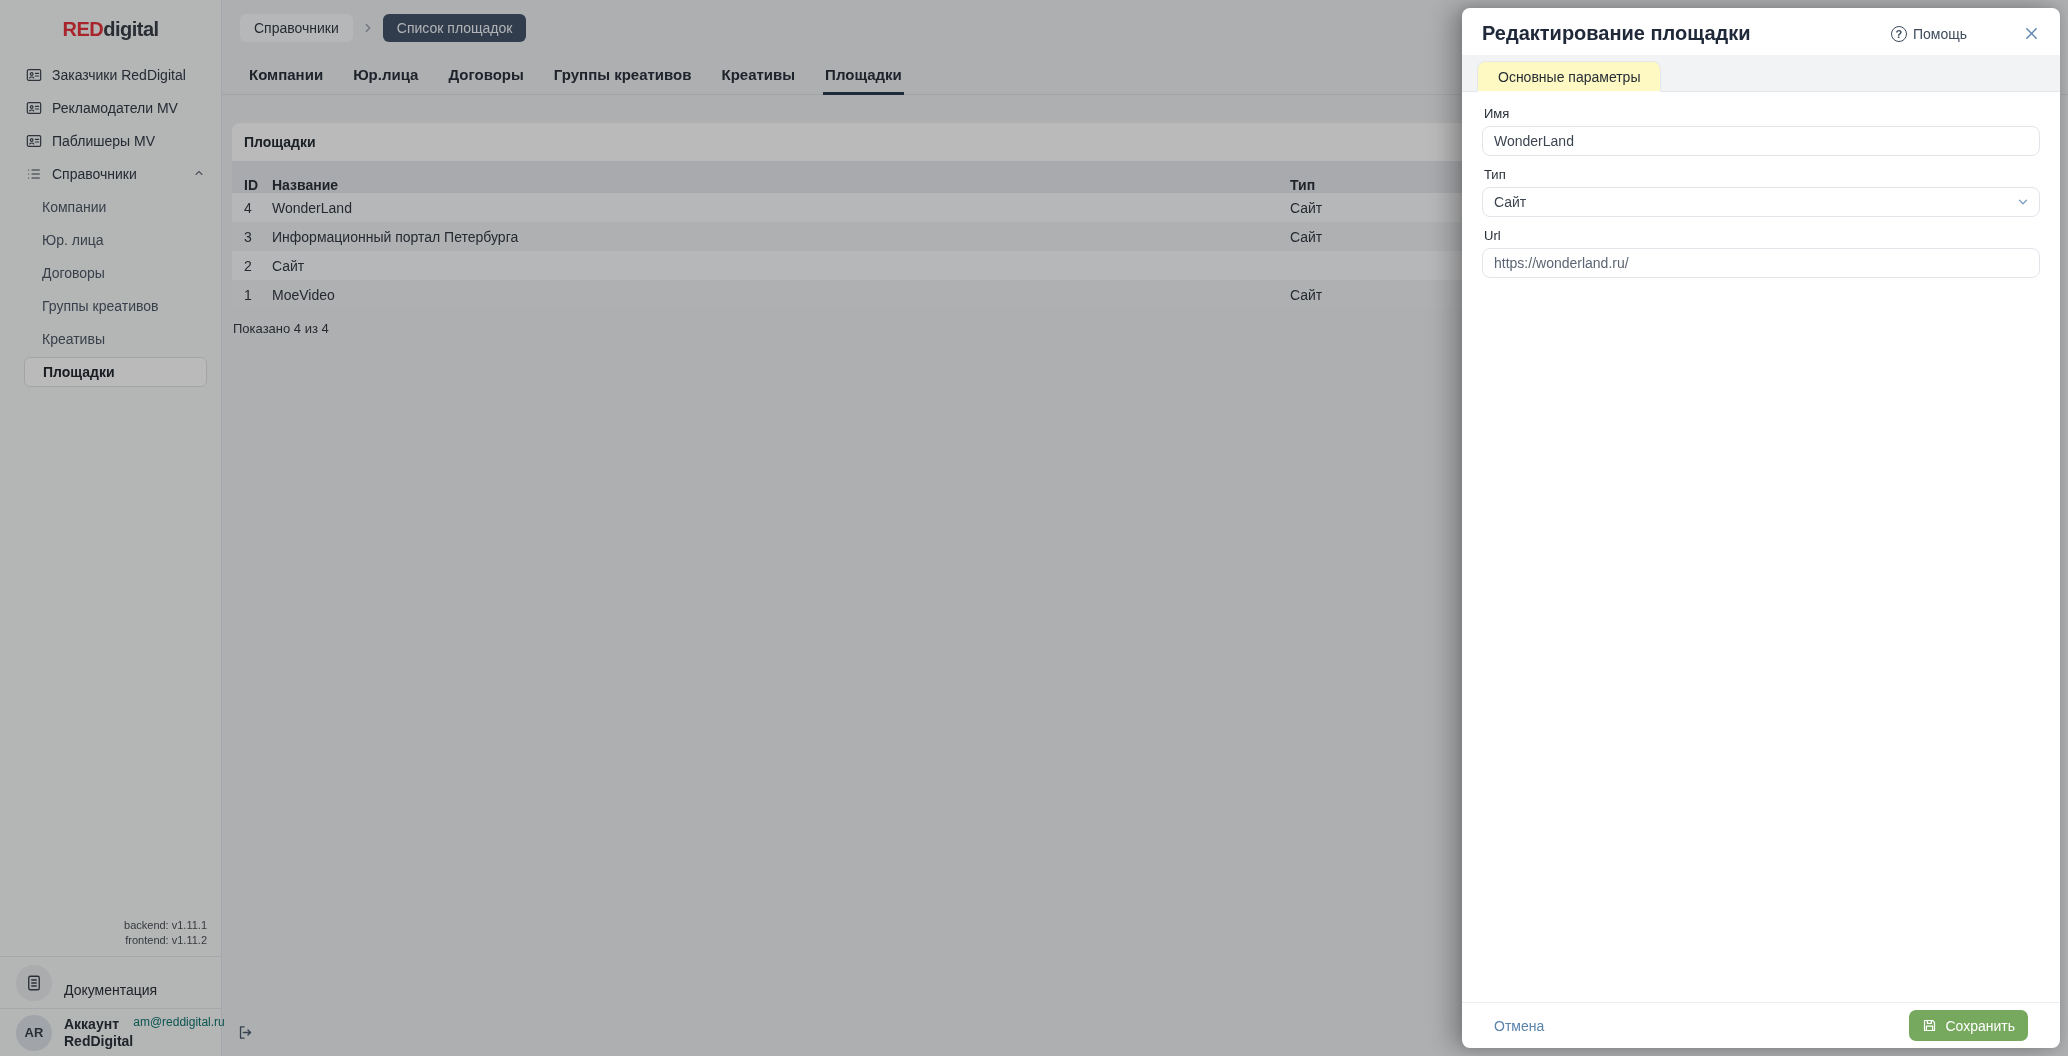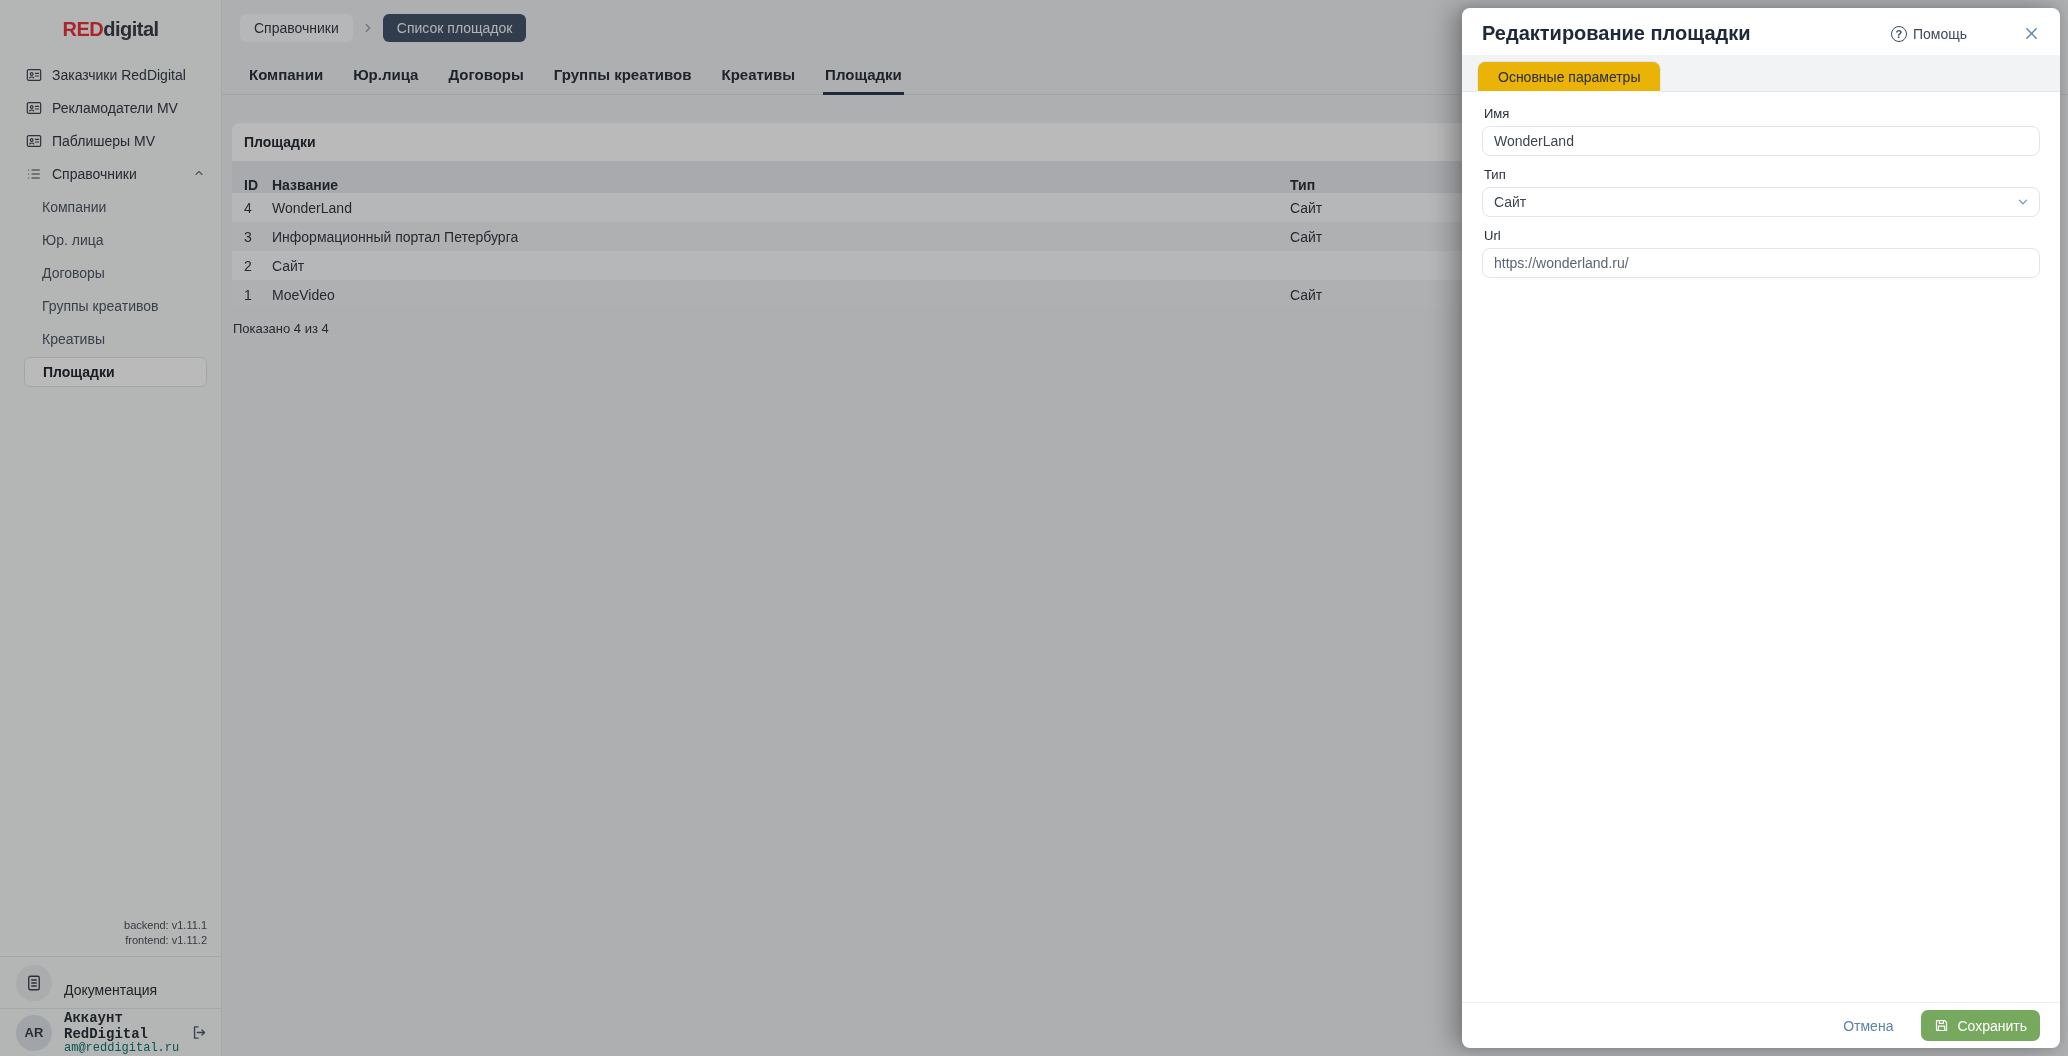--- a/index.html
+++ b/index.html
@@ -20,21 +20,21 @@
   .sub-wrap.active-wrap { height:33px; display:flex; align-items:center; }
   .sub-item.active { height:30px; margin:0 14px 0 24px; padding-left:18px; flex:1; background:#ffffff; border:1px solid #dfe3e7; border-radius:6px; font-weight:700; color:#23282f; }
   .side-spacer { flex:1; }
   .versions { text-align:right; padding:0 14px 8px 0; font-size:11px; line-height:15px; color:#4b5158; }
   .side-row { border-top:1px solid #e3e6e9; display:flex; align-items:center; gap:12px; padding:0 16px; cursor:pointer; }
   .doc-row { height:52px; }
   .acct-row { height:48px; }
   .circle-ic { width:36px; height:36px; border-radius:50%; background:#e9ecef; color:#3c434d; display:flex; align-items:center; justify-content:center; flex:none; }
   .avatar { width:36px; height:36px; border-radius:50%; background:#dde2e8; color:#39414c; font-size:13px; font-weight:700; display:flex; align-items:center; justify-content:center; flex:none; }
   .doc-label { font-size:14px; color:#2c3238;margin-top:14px; }
-  .acct-texts { display:flex; flex-direction:column; line-height:1.15;font-family:Liberation Mono, monospace; }
+  .acct-texts { display:flex; flex-direction:row; line-height:1.15; }
   .acct-name { font-size:14px; font-weight:700; color:#2b323c; }
   .acct-email { font-size:12px; color:#0f766e; }
   .logout { margin-left:auto; color:#4a5a6e; cursor:pointer; display:flex; }
 
   
   .main { flex:1; position:relative; background:#eef0f3; }
   .breadcrumbs { margin:14px 0 0 18px; display:flex; align-items:center; gap:8px; height:28px; }
   .crumb { height:28px; padding:0 14px; border-radius:6px; background:#fafbfc; color:#333a44; font-size:14px; display:flex; align-items:center; white-space:nowrap; cursor:pointer; }
   .crumb.dark { background:#44536a; color:#f2f5f8; }
   .crumb-sep { color:#97a0aa; display:flex; }
@@ -54,29 +54,29 @@
 
   
   .backdrop { position:absolute; inset:0; background:rgba(0,0,0,0.27); z-index:50; }
   .drawer { position:absolute; top:8px; bottom:8px; left:1462px; right:8px; background:#ffffff; border-radius:8px; z-index:100; display:flex; flex-direction:column; box-shadow:-10px 0 24px rgba(0,0,0,0.28), 0 0 8px rgba(0,0,0,0.10); }
   .d-head { display:flex; align-items:center; padding:14px 20px 10px 20px;gap:32px; }
   .d-title { flex:1; font-size:20px; font-weight:700; color:#20293a; white-space:nowrap; }
   .d-help { display:flex; align-items:center; gap:6px; color:#3d4b5c; font-size:14px; margin-right:24px; cursor:pointer; white-space:nowrap; }
   .q-circle { width:16px; height:16px; border:1.4px solid #3d4b5c; border-radius:50%; font-size:11px; font-weight:700; display:flex; align-items:center; justify-content:center; }
   .d-close { cursor:pointer; display:flex; color:#5d86b0; }
   .d-tabs { height:37px; background:#f2f3f5; border-bottom:1px solid #e4e7ea; display:flex; align-items:flex-end; padding-left:15px; }
-  .d-tab { height:31px; margin-bottom:-1px; background:#eab308; border:1px solid #e4e7ea; border-bottom:1px solid #ffffff; border-radius:8px 8px 0 0; padding:8px 20px; display:flex; align-items:center; font-size:14px; color:#272d35; cursor:pointer; white-space:nowrap; z-index:1; }
+  .d-tab { height:31px; margin-bottom:-1px; background:#fef9c3; border:1px solid #e4e7ea; border-bottom:1px solid #ffffff; border-radius:8px 8px 0 0; padding:8px 20px; display:flex; align-items:center; font-size:14px; color:#272d35; cursor:pointer; white-space:nowrap; z-index:1; }
   .d-body { flex:1; padding:14px 20px 0 20px; }
   .field { margin-bottom:11px; }
   .field-label { font-size:13px; font-weight:500; color:#272e37; margin:0 0 5px 2px; }
   .tbox { width:100%; height:30px; border:1px solid #e1e5ea; border-radius:8px; padding:0 11px; font-size:14px; color:#3d4550; background:#fff; font-family:"Liberation Sans","DejaVu Sans",sans-serif; outline:none; }
   .tbox.url { color:#5b6573; }
   .selbox { width:100%; height:30px; border:1px solid #e1e5ea; border-radius:8px; padding:0 9px 0 11px; font-size:14px; color:#3d4550; background:#fff; display:flex; align-items:center; justify-content:space-between; cursor:pointer; }
   .sel-chev { color:#7ea2c6; display:flex; }
-  .d-foot { border-top:1px solid #eceef1; height:46px; display:flex; align-items:center; justify-content:flex-end; gap:28px; padding:0 20px; }
+  .d-foot { border-top:1px solid #eceef1; height:46px; display:flex; align-items:center; justify-content:space-between; gap:28px; padding:0 32px; }
   .cancel { color:#5b82ab; font-size:14px; cursor:pointer; }
   .save-btn { height:31px; background:#76a85e; border:none; color:#ffffff; border-radius:7px; display:flex; align-items:center; gap:8px; padding:0 13px; font-size:14px; cursor:pointer; font-family:inherit; }
 </style>
 </head>
 <body>
 
 <div class="app">
 
   <div class="sidebar">
     <div class="logo">

